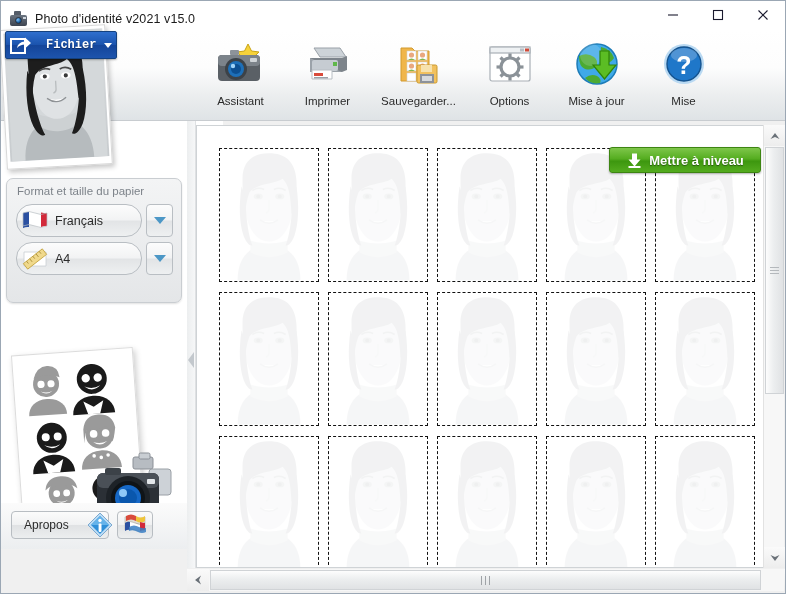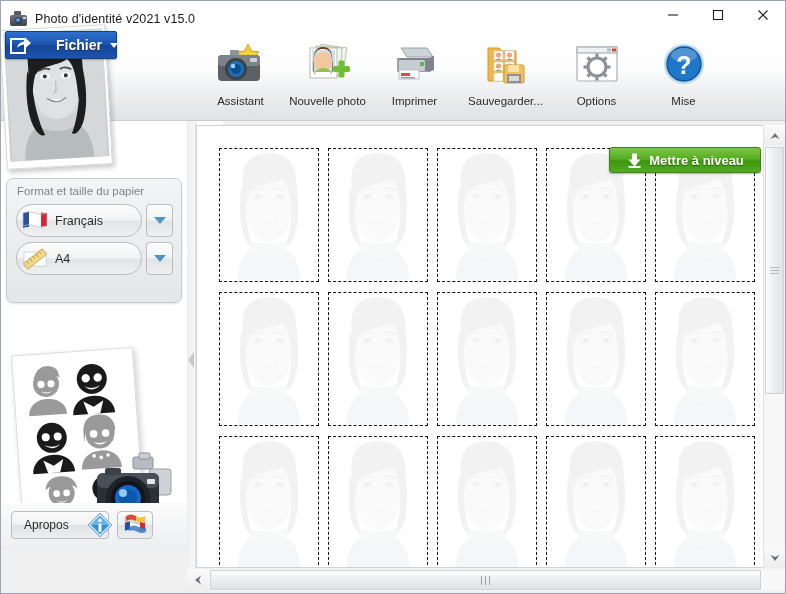--- a/index.html
+++ b/index.html
@@ -98,22 +98,22 @@
     border: 1px solid #14417f;
     border-radius: 2px;
     display: flex; align-items: center;
     box-shadow: 0 1px 2px rgba(0,0,0,.3);
     z-index: 30;
   }
   .fichier-ico {
     width: 22px; height: 20px; margin-left: 4px; position: relative;
   }
   .fichier-label {
-    color: #ffffff; font-size: 14px; font-weight: bold;
-    margin-left: 24px; text-shadow: 0 1px 1px rgba(0,0,0,.4);
+    color: #ffffff; font-size: 12px; font-weight: bold;
+    margin-left: 14px; text-shadow: 0 1px 1px rgba(0,0,0,.4); font-family: Liberation Mono, monospace;
   }
   .fichier-caret {
     margin-left: 8px;
     width: 0; height: 0;
     border-left: 4px solid transparent;
     border-right: 4px solid transparent;
     border-top: 5px solid #ffffff;
   }
 
   
@@ -403,39 +403,20 @@
             <rect x="36" y="16" width="7" height="4" rx="1" fill="#cfd4d8"></rect>
             <circle cx="22" cy="27" r="11" fill="#3c4248"></circle>
             <circle cx="22" cy="27" r="8" fill="#1d6fb8"></circle>
             <circle cx="22" cy="27" r="5" fill="#0d4f91"></circle>
             <circle cx="19" cy="24" r="2.2" fill="#9fd2f7"></circle>
           </svg>
         </div>
         <div class="tb-label">Assistant</div>
       </div>
 
-      <div class="tb-item">
-        <div class="tb-ico">
-          <svg width="52" height="46" viewBox="0 0 52 46">
-            <rect x="17" y="4" width="26" height="28" fill="#eef3e8" stroke="#b9c4ad" stroke-width="1" transform="rotate(8 30 18)"></rect>
-            <rect x="13" y="5" width="26" height="28" fill="#f4f8ef" stroke="#b9c4ad" stroke-width="1" transform="rotate(4 26 19)"></rect>
-            <rect x="8" y="6" width="27" height="30" fill="#ffffff" stroke="#b0bca4" stroke-width="1"></rect>
-            <rect x="10" y="8" width="23" height="22" fill="#cfe0ef"></rect>
-            <path d="M21 30 C14 30 12 24 12 19 C12 12 16 10 21 10 C27 10 30 13 30 19 C30 25 28 30 21 30 Z" fill="#f2c7a0"></path>
-            <path d="M12 18 C12 9 16 7 21 7 C27 7 30 10 30 19 C31 13 29 5 21 5 C14 5 11 11 12 18 Z" fill="#6b4226"></path>
-            <path d="M12 17 c-1 8 0 13 2 16 c-3 -2 -4 -10 -2 -16 z" fill="#6b4226"></path>
-            <path d="M30 17 c1 8 0 13 -2 16 c3 -2 4 -10 2 -16 z" fill="#6b4226"></path>
-            <path d="M11 30 h20 v-0 l0 0 v0 h-20 z" fill="#8fc24e"></path>
-            <path d="M13 30 c2 -3 5 -4 8 -4 c3 0 6 1 8 4 z" fill="#8fc24e"></path>
-            <rect x="31" y="24" width="17" height="6" rx="1.5" fill="#6fbf34"></rect>
-            <rect x="36.5" y="18.5" width="6" height="17" rx="1.5" fill="#6fbf34"></rect>
-          </svg>
-        </div>
-        <div class="tb-label">Nouvelle photo</div>
-      </div>
 
       <div class="tb-item">
         <div class="tb-ico">
           <svg width="52" height="46" viewBox="0 0 52 46">
             <path d="M12 6 h26 l6 9 h-26 z" fill="#cdd3d8" stroke="#9aa1a8" stroke-width="1"></path>
             <path d="M8 16 h32 v14 h-32 z" fill="#9ba2a9"></path>
             <path d="M8 16 h32 l5 -2 v14 l-5 2 z" fill="#7d848b"></path>
             <rect x="10" y="18" width="26" height="11" rx="2" fill="#c6ccd2"></rect>
             <rect x="31" y="20" width="4" height="4" fill="#60b84a"></rect>
             <path d="M10 28 h20 v9 h-20 z" fill="#ffffff" stroke="#b8bec4" stroke-width="1"></path>
@@ -491,20 +472,34 @@
                 <line x1="32.3" y1="31.3" x2="35.5" y2="34.5"></line>
               <line x1="35.5" y1="15.5" x2="32.3" y2="18.7"></line>
                 <line x1="19.7" y1="31.3" x2="16.5" y2="34.5"></line>
             </g>
             <circle cx="26" cy="25" r="5.5" fill="#ffffff"></circle>
           </svg>
         </div>
         <div class="tb-label">Options</div>
       </div>
 
+      <div class="tb-item">
+        <div class="tb-ico">
+          <svg width="52" height="46" viewBox="0 0 52 46">
+            <circle cx="26" cy="22" r="20" fill="#3fa9e8"></circle>
+            <circle cx="26" cy="22" r="20" fill="none" stroke="#1d7cb8" stroke-width="1.5"></circle>
+            <path d="M8 14 q8 -4 15 1 q5 4 2 9 q-4 5 -11 3 q-6 -2 -6 -13 z" fill="#4caa32"></path>
+            <path d="M30 5 q10 2 13 11 q-4 6 -9 4 q-6 -3 -4 -15 z" fill="#4caa32"></path>
+            <path d="M14 36 q6 -5 12 -2 q5 3 3 7 q-9 2 -15 -5 z" fill="#4caa32"></path>
+            <circle cx="20" cy="13" r="11" fill="#ffffff" opacity=".16"></circle>
+            <path d="M29 9 h9 v14 h7 l-11.5 14 l-11.5 -14 h7 z" fill="#5bbd24" stroke="#2f8408" stroke-width="1.2"></path>
+          </svg>
+        </div>
+        <div class="tb-label">Mise à jour</div>
+      </div>
 
       <div class="tb-item">
         <div class="tb-ico">
           <svg width="52" height="46" viewBox="0 0 52 46">
             <circle cx="26" cy="22" r="20" fill="#b9d9f2"></circle>
             <circle cx="26" cy="22" r="17" fill="#1f77c9"></circle>
             <circle cx="26" cy="22" r="17" fill="none" stroke="#14538f" stroke-width="1.4"></circle>
             <ellipse cx="26" cy="13" rx="13" ry="7" fill="#ffffff" opacity=".22"></ellipse>
             <text x="26" y="32" font-family="Liberation Sans, sans-serif" font-size="25" font-weight="bold" fill="#ffffff" text-anchor="middle">?</text>
           </svg>

